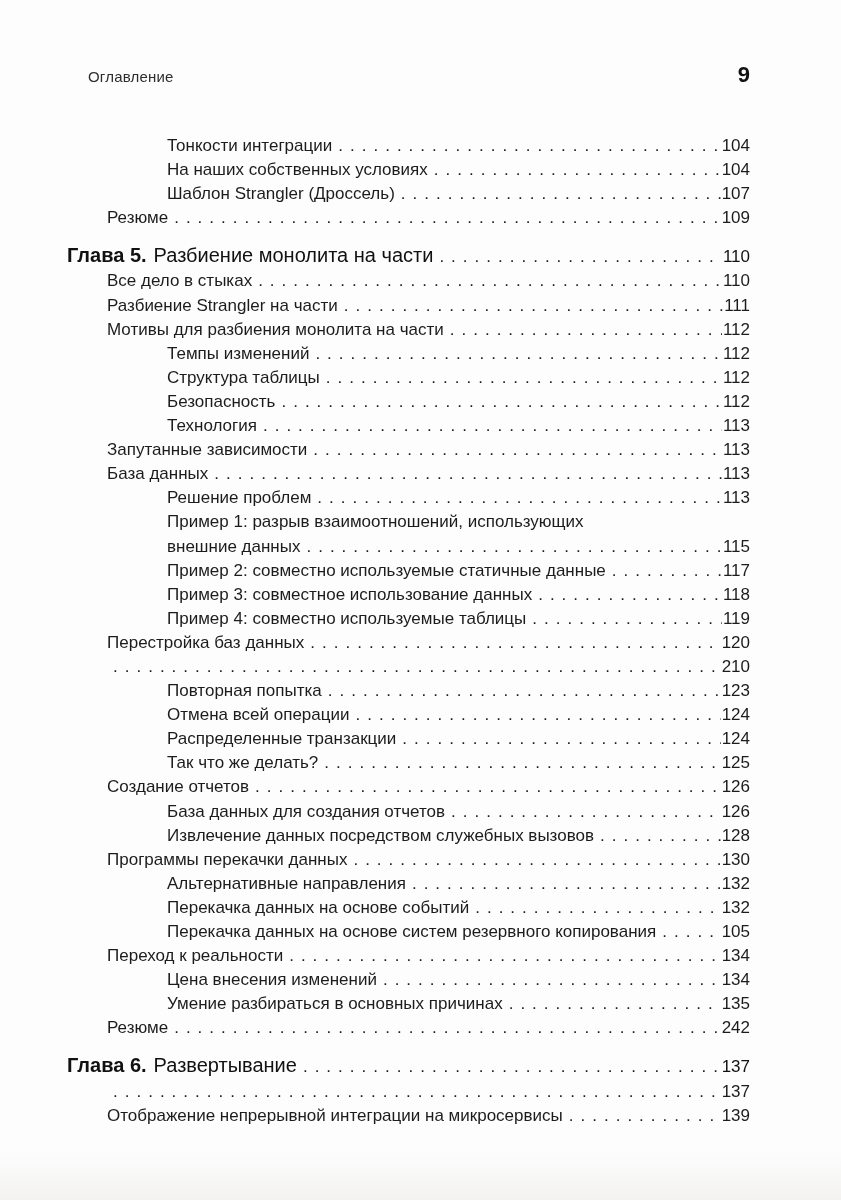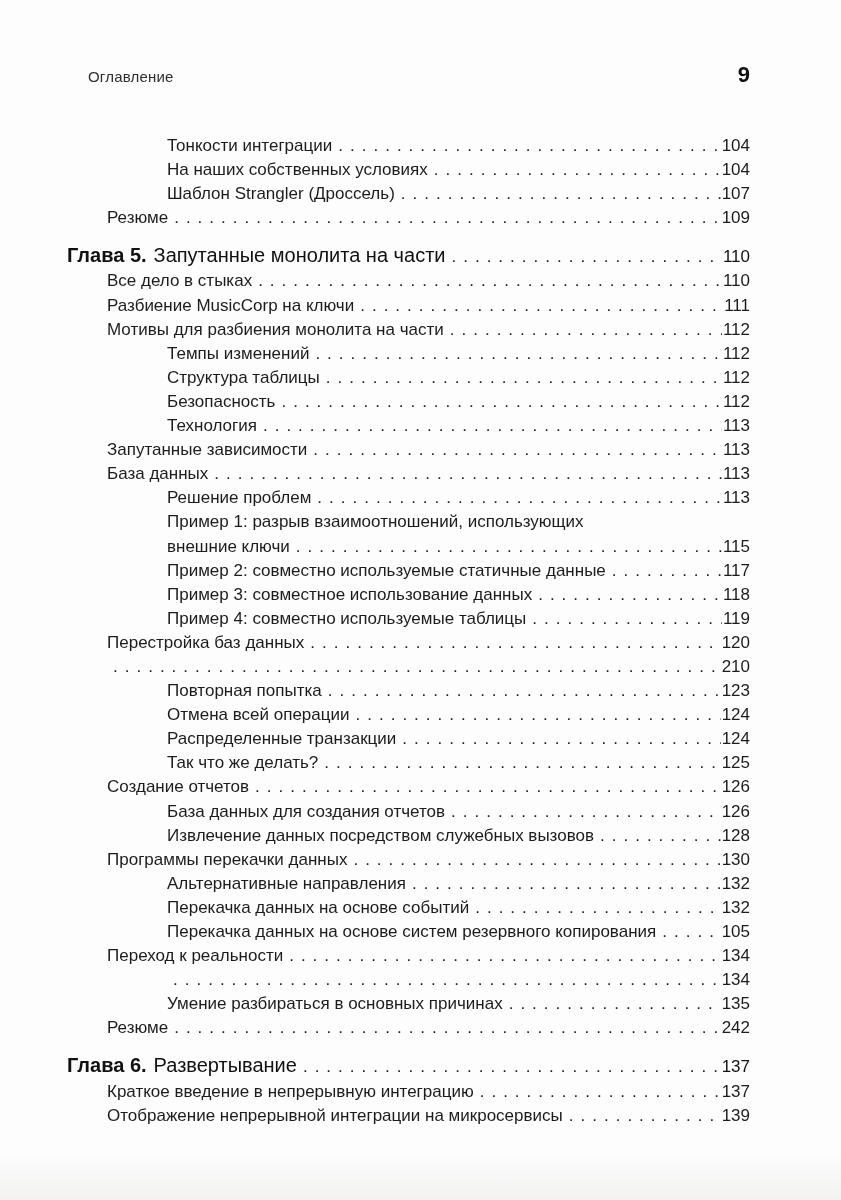--- a/index.html
+++ b/index.html
@@ -80,31 +80,31 @@
         <span class="leader">..........................................................................................</span>
         <span class="pg">107</span>
       </div>
       <div class="row lvl1">
         <span class="title">Резюме</span>
         <span class="leader">..........................................................................................</span>
         <span class="pg">109</span>
       </div>
       <div class="row chapter">
         <span class="prefix">Глава 5.</span>
-        <span class="title">Запутанные монолита на части</span>
+        <span class="title">Разбиение монолита на части</span>
         <span class="leader">..........................................................................................</span>
         <span class="pg">110</span>
       </div>
       <div class="row lvl1">
         <span class="title">Все дело в стыках</span>
         <span class="leader">..........................................................................................</span>
         <span class="pg">110</span>
       </div>
       <div class="row lvl1">
-        <span class="title">Разбиение MusicCorp на ключи</span>
+        <span class="title">Разбиение Strangler на части</span>
         <span class="leader">..........................................................................................</span>
         <span class="pg">111</span>
       </div>
       <div class="row lvl1">
         <span class="title">Мотивы для разбиения монолита на части</span>
         <span class="leader">..........................................................................................</span>
         <span class="pg">112</span>
       </div>
       <div class="row lvl2">
         <span class="title">Темпы изменений</span>
@@ -138,21 +138,21 @@
       </div>
       <div class="row lvl2">
         <span class="title">Решение проблем</span>
         <span class="leader">..........................................................................................</span>
         <span class="pg">113</span>
       </div>
       <div class="row lvl2">
         <span class="title">Пример 1: разрыв взаимоотношений, использующих</span>
       </div>
       <div class="row lvl2">
-        <span class="title">внешние ключи</span>
+        <span class="title">внешние данных</span>
         <span class="leader">..........................................................................................</span>
         <span class="pg">115</span>
       </div>
       <div class="row lvl2">
         <span class="title">Пример 2: совместно используемые статичные данные</span>
         <span class="leader">..........................................................................................</span>
         <span class="pg">117</span>
       </div>
       <div class="row lvl2">
         <span class="title">Пример 3: совместное использование данных</span>
@@ -227,41 +227,41 @@
         <span class="title">Перекачка данных на основе систем резервного копирования</span>
         <span class="leader">..........................................................................................</span>
         <span class="pg">105</span>
       </div>
       <div class="row lvl1">
         <span class="title">Переход к реальности</span>
         <span class="leader">..........................................................................................</span>
         <span class="pg">134</span>
       </div>
       <div class="row lvl2">
+        <span class="title">Цена внесения изменений</span>
         <span class="leader">..........................................................................................</span>
         <span class="pg">134</span>
       </div>
       <div class="row lvl2">
         <span class="title">Умение разбираться в основных причинах</span>
         <span class="leader">..........................................................................................</span>
         <span class="pg">135</span>
       </div>
       <div class="row lvl1">
         <span class="title">Резюме</span>
         <span class="leader">..........................................................................................</span>
         <span class="pg">242</span>
       </div>
       <div class="row chapter">
         <span class="prefix">Глава 6.</span>
         <span class="title">Развертывание</span>
         <span class="leader">..........................................................................................</span>
         <span class="pg">137</span>
       </div>
       <div class="row lvl1">
-        <span class="title">Краткое введение в непрерывную интеграцию</span>
         <span class="leader">..........................................................................................</span>
         <span class="pg">137</span>
       </div>
       <div class="row lvl1">
         <span class="title">Отображение непрерывной интеграции на микросервисы</span>
         <span class="leader">..........................................................................................</span>
         <span class="pg">139</span>
       </div>
     </div>
 </div>

